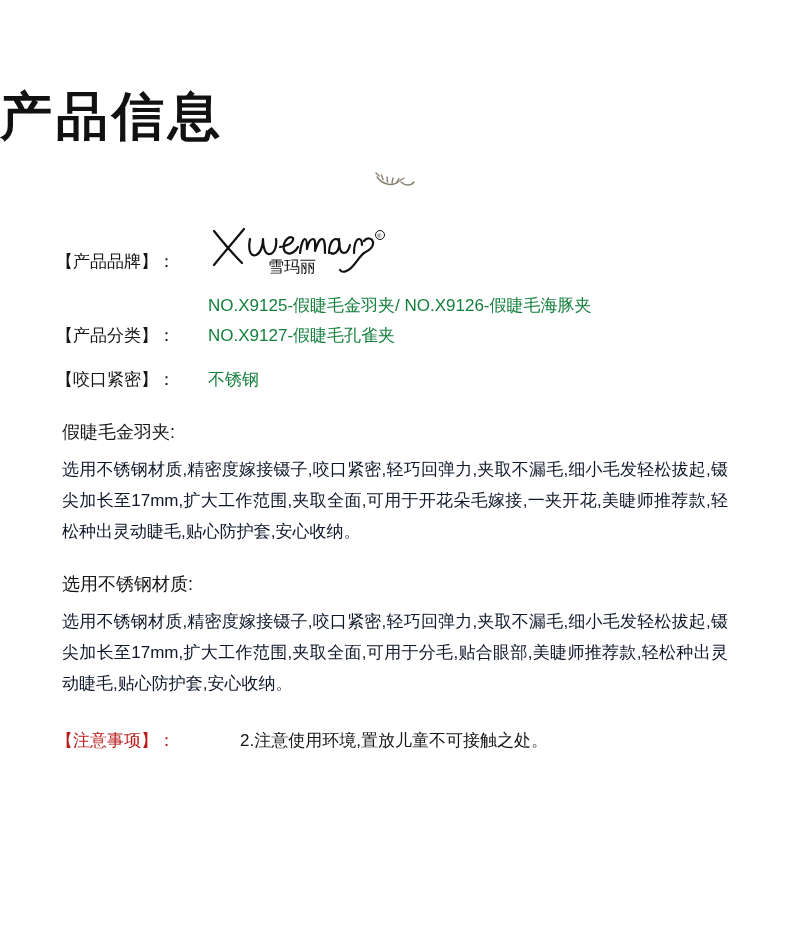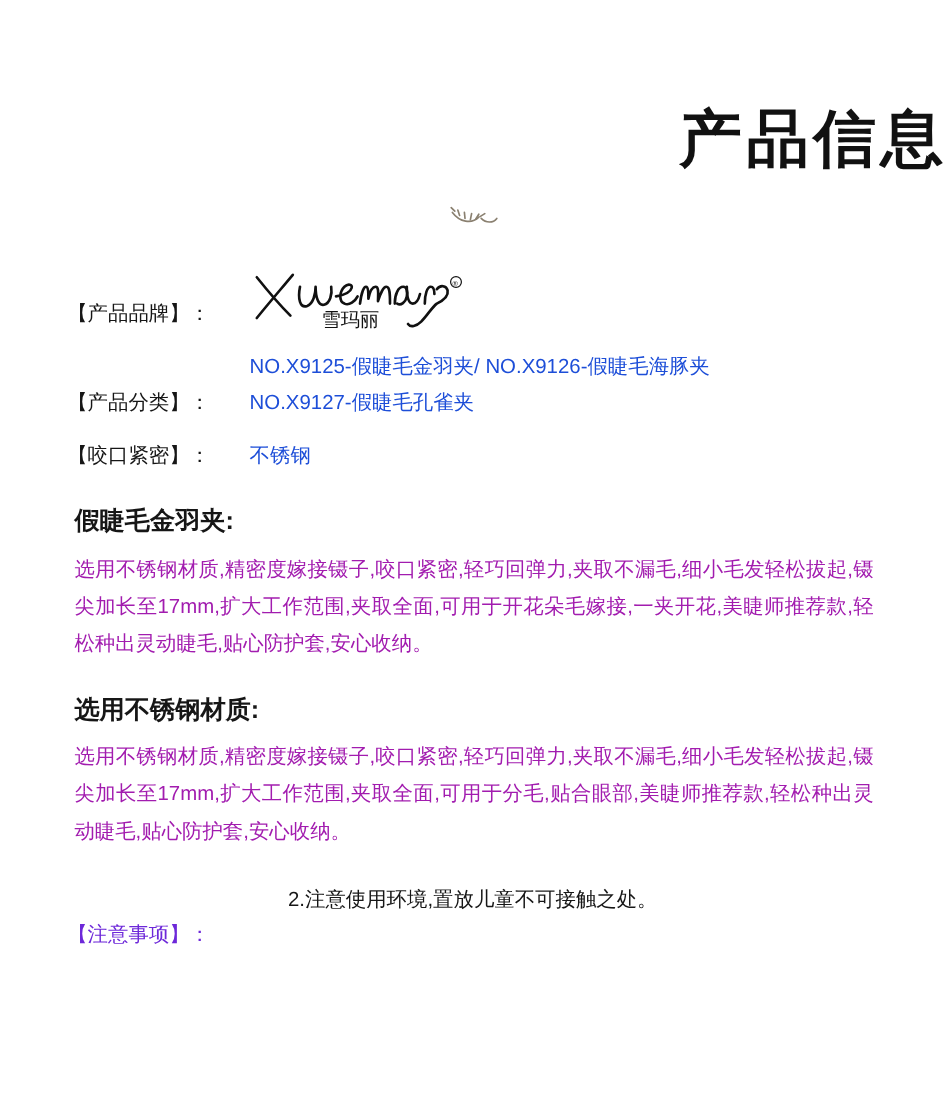--- a/index.html
+++ b/index.html
@@ -14,21 +14,21 @@
     color: #1a1a1a;
     overflow: hidden;
   }
   .page {
     position: relative;
     width: 790px;
     height: 925px;
     box-sizing: border-box;
   }
   .title {
-    text-align: right;
+    text-align: left;
     font-size: 52px;
     font-weight: bold;
     letter-spacing: 4px;
     color: #111111;
     margin: 0;
     padding-top: 88px;
     line-height: 1.1;
   }
   .lash-ornament {
     text-align: center;
@@ -52,60 +52,58 @@
     width: 152px;
     font-size: 17px;
     color: #161616;
     line-height: 30px;
     white-space: nowrap;
   }
   .field-value {
     flex: 1 1 auto;
     font-size: 17px;
     line-height: 30px;
-    color: #1d4ed8;
+    color: #15803d;
   }
   .brand-logo {
     display: block;
     margin-top: -4px;
   }
   .field-value .sub-line {
     display: block;
   }
   .section {
     margin-top: 24px;
     padding-left: 6px;
   }
   .section-title {
-    font-size: 21px;
+    font-size: 18px;
     color: #161616;
     margin-bottom: 8px;
     line-height: 1.5;
-    font-weight: bold;
   }
   .section-body {
     font-size: 17px;
     line-height: 31px;
-    color: #a21caf;
+    color: #0f172a;
     text-align: justify;
     padding-right: 6px;
   }
   .notes-row {
     display: flex;
     align-items: flex-start;
     margin-top: 26px;
   }
   .notes-label {
     flex: 0 0 auto;
     width: 152px;
     font-size: 17px;
-    color: #6d28d9;
+    color: #b91c1c;
     line-height: 32px;
     white-space: nowrap;
-    margin-top: 29px;
   }
   .notes-list {
     flex: 1 1 auto;
     font-size: 17px;
     line-height: 32px;
     color: #161616;
     padding-left: 22px;
   }
   .notes-list .note-item {
     display: block;

